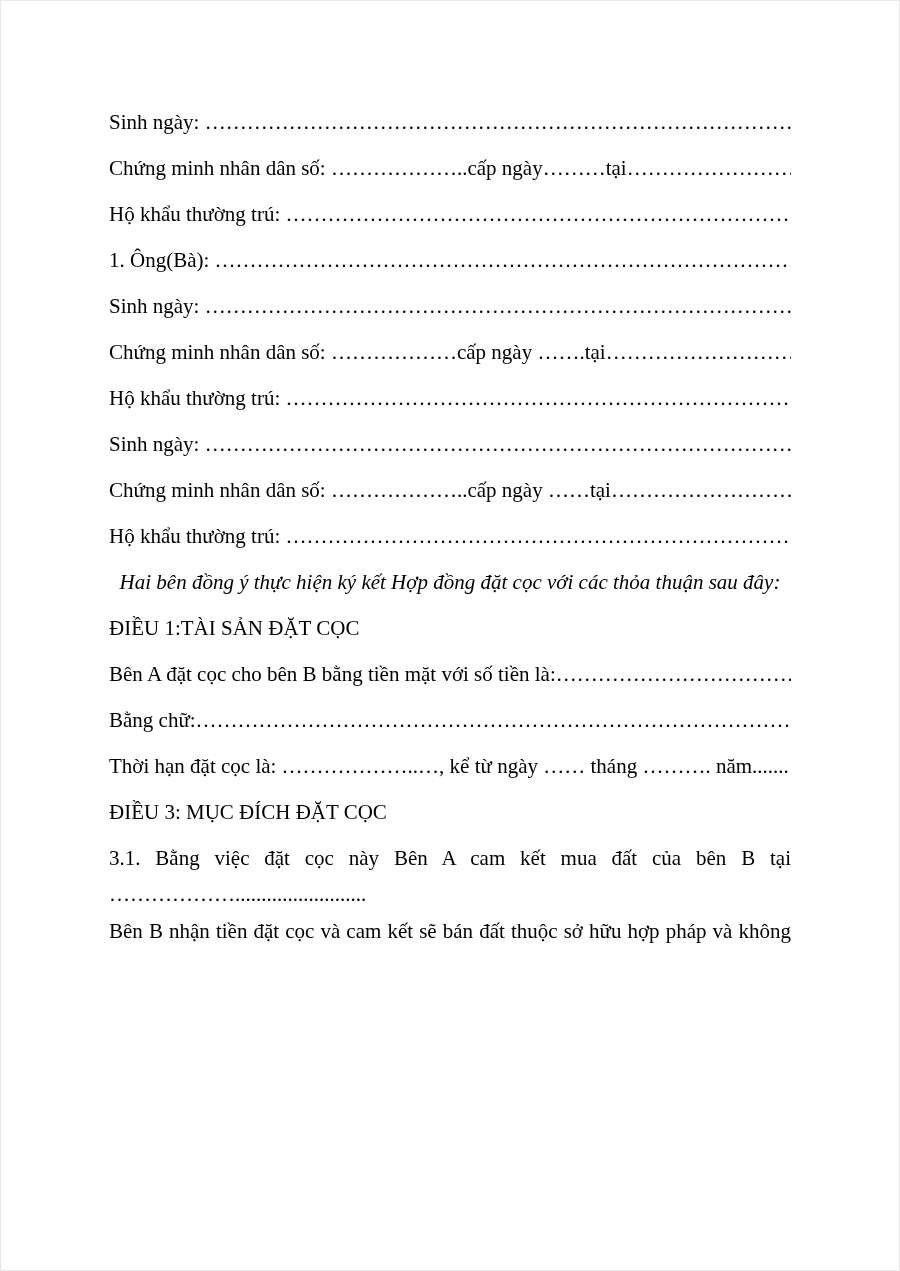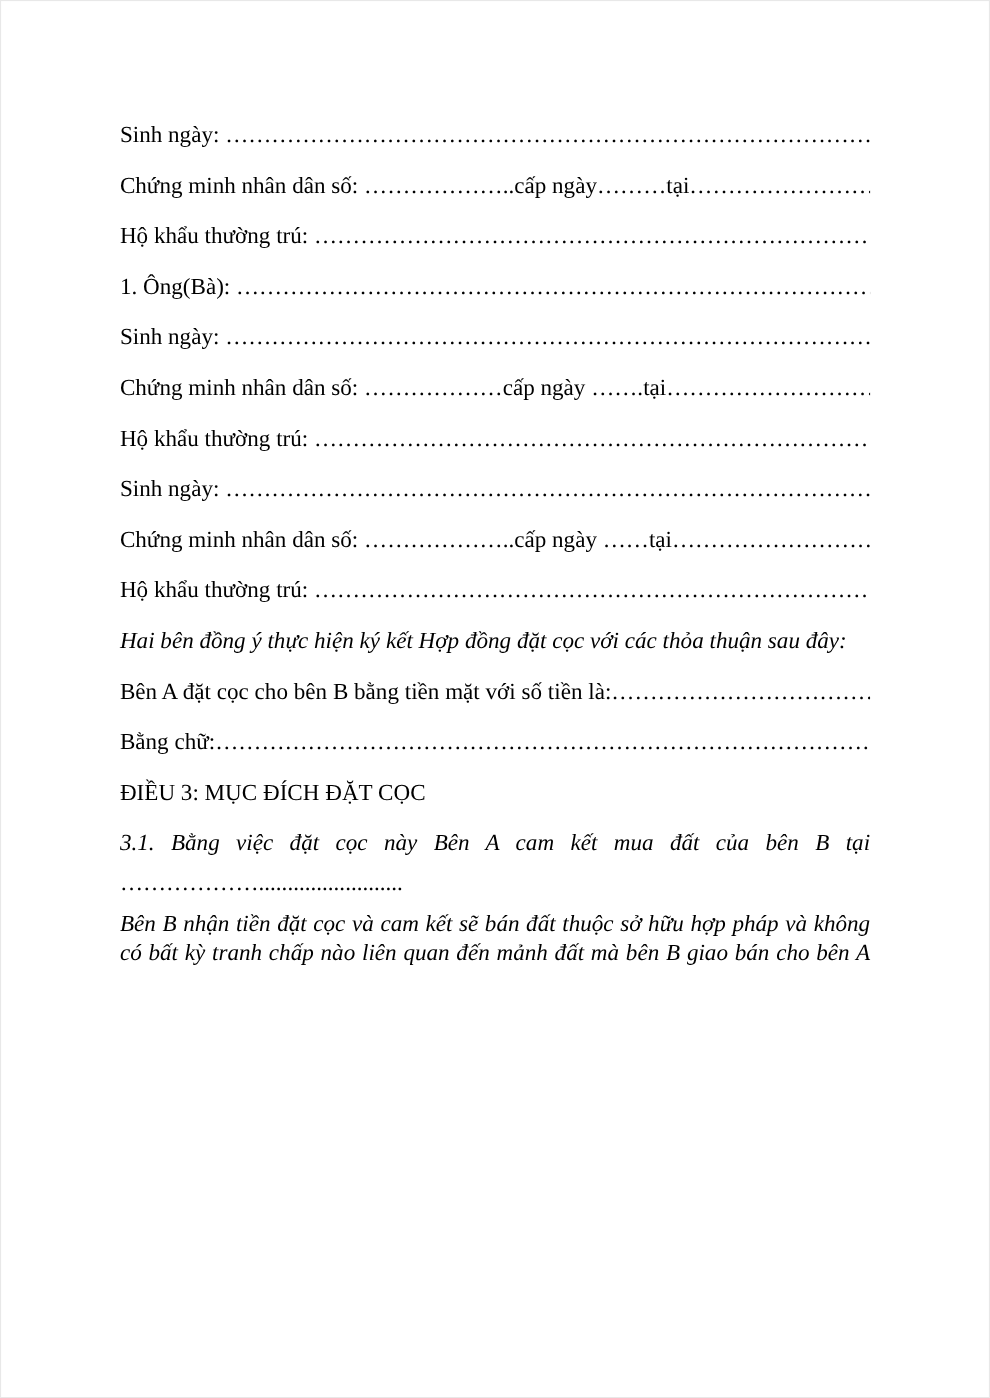--- a/index.html
+++ b/index.html
@@ -19,25 +19,24 @@
   .ln {
     font-size: 21px;
     line-height: 27px;
     margin-bottom: 19px;
   }
   .dots {
     white-space: nowrap;
     overflow: hidden;
   }
   .bold { font-weight: bold; }
-  .it { font-style: italic; }
+  .it { font-style: italic; text-align: center; }
   .just {
     text-align: justify;
     text-align-last: justify;
-    font-style: italic;
   }
   .mb9  { margin-bottom: 9px; }
   .mb10 { margin-bottom: 10px; }
   .mb0  { margin-bottom: 0; }
 </style>
 </head>
 <body>
 
 <div class="content">
 
@@ -50,23 +49,24 @@
   <div class="ln dots">Sinh ngày: ………………………………………………………………………………………..</div>
   <div class="ln dots">Chứng minh nhân dân số: ………………cấp ngày …….tại………………………………..</div>
   <div class="ln dots">Hộ khẩu thường trú: ………………………………………………………………………..</div>
 
   <div class="ln dots">Sinh ngày: ……………………………………………………………………………………….</div>
   <div class="ln dots">Chứng minh nhân dân số: ………………..cấp ngày ……tại…………………………………</div>
   <div class="ln dots">Hộ khẩu thường trú: ……………………………………………………………………….</div>
 
   <div class="ln it">Hai bên đồng ý thực hiện ký kết Hợp đồng đặt cọc với các thỏa thuận sau đây:</div>
 
+  <div class="ln">ĐIỀU 1:TÀI SẢN ĐẶT CỌC</div>
   <div class="ln dots">Bên A đặt cọc cho bên B bằng tiền mặt với số tiền là:……………………………….</div>
   <div class="ln dots">Bằng chữ:…………………………………………………………………………………………..</div>
 
+  <div class="ln dots">Thời hạn đặt cọc là: ………………..…, kể từ ngày …… tháng ………. năm.......</div>
 
   <div class="ln">ĐIỀU 3: MỤC ĐÍCH ĐẶT CỌC</div>
   <div class="ln just mb9">3.1. Bằng việc đặt cọc này Bên A cam kết mua đất của bên B tại</div>
   <div class="ln dots mb10">……………….........................</div>
   <div class="ln just mb0">Bên B nhận tiền đặt cọc và cam kết sẽ bán đất thuộc sở hữu hợp pháp và không</div>
-  <div class="ln just mb0">có bất kỳ  tranh chấp nào liên quan đến mảnh đất mà bên B giao bán cho bên A</div>
 
 </div>
 
 </body></html>

